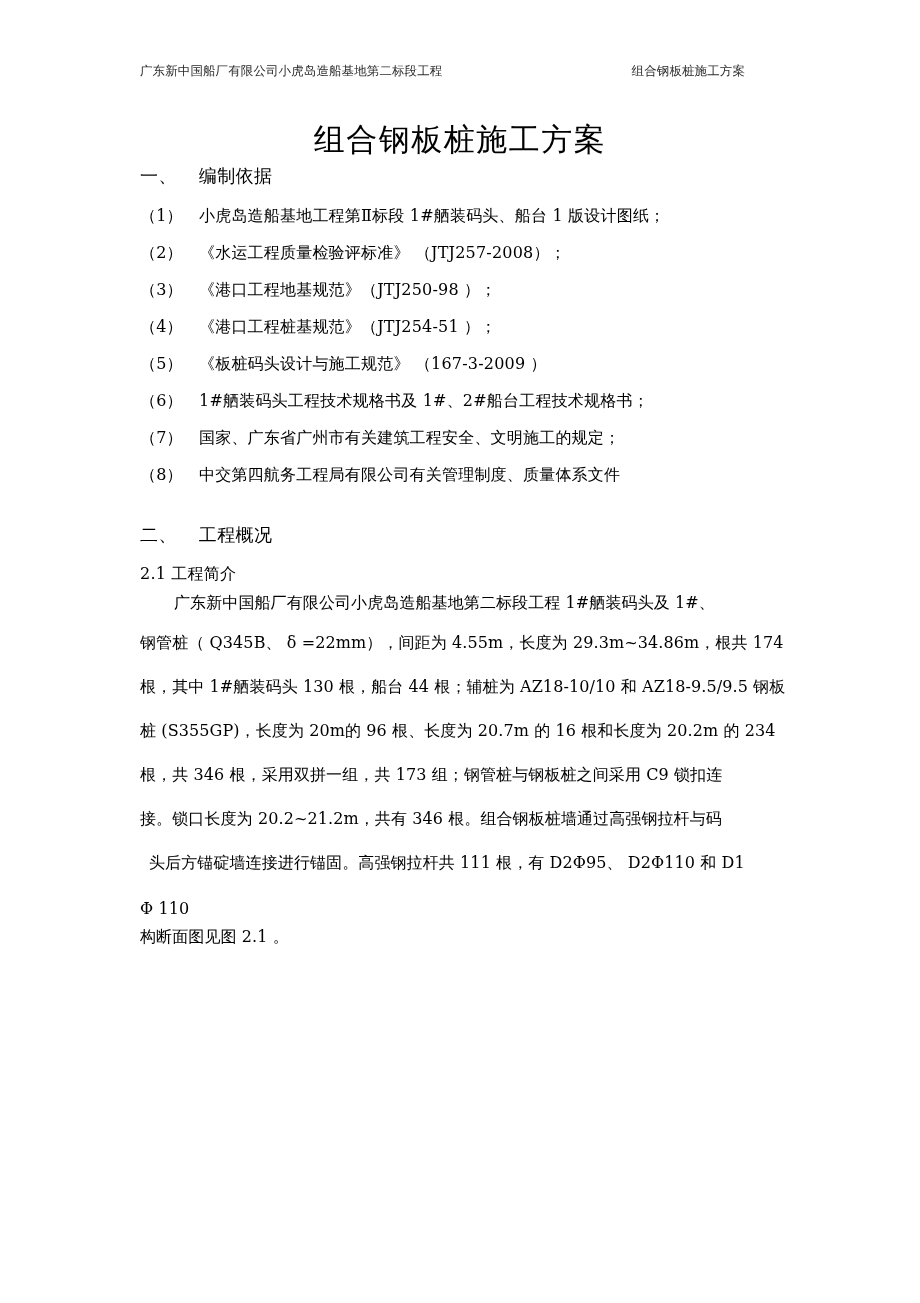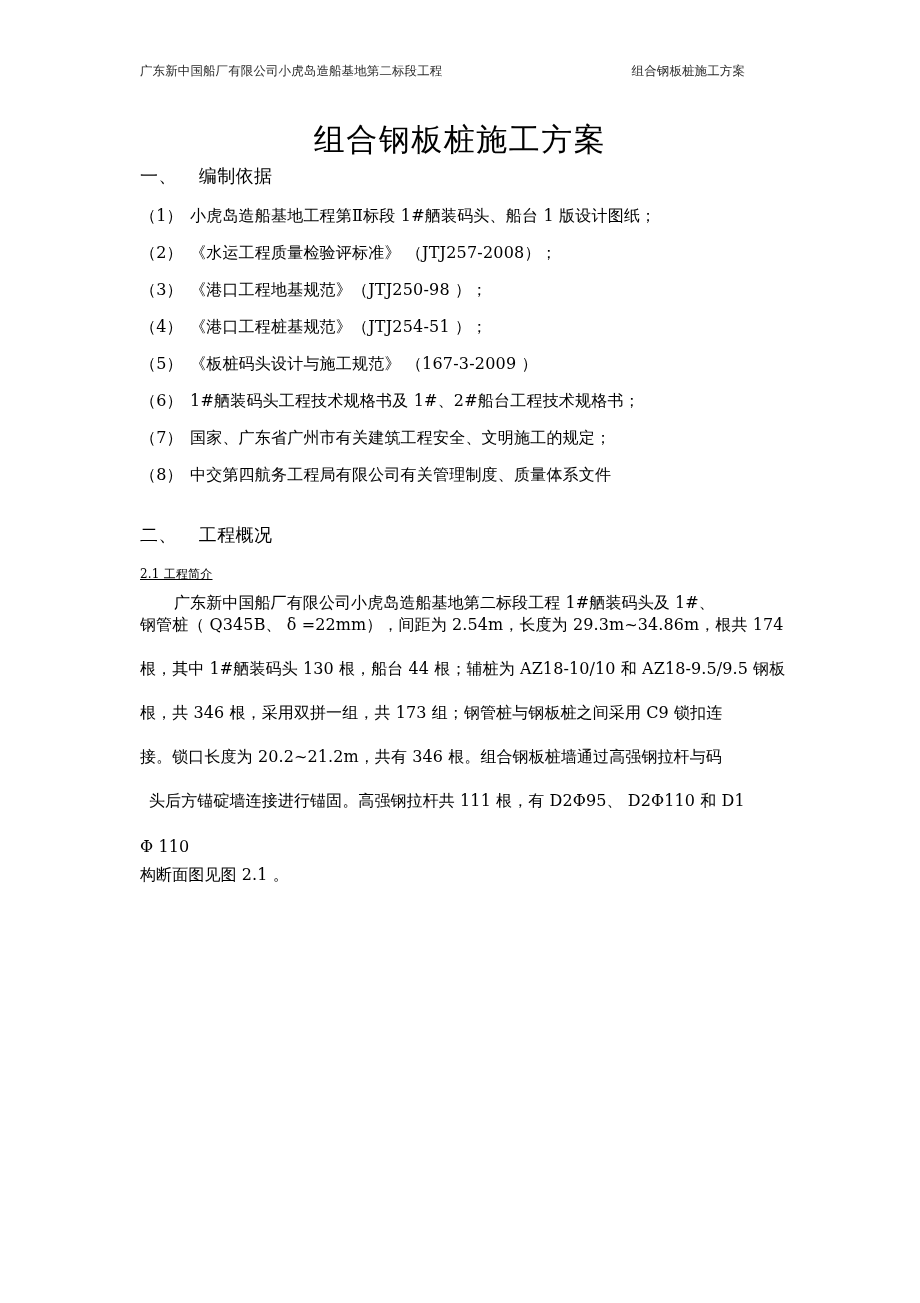--- a/index.html
+++ b/index.html
@@ -72,26 +72,25 @@
     letter-spacing: 0.4px;
     white-space: nowrap;
   }
   .sec-heading .sec-num { margin-right: 22px; }
 
   .sec-heading.sec-1 { margin: 0 0 14px 0; }
   .sec-heading.sec-2 { margin: 34px 0 10px 0; }
 
   
   .sub-heading {
-    font-size: 12px;
+    font-size: 16px;
     line-height: 28px;
     letter-spacing: 0.2px;
     margin: 6px 0 4px 0;
     white-space: nowrap;
-    text-decoration: underline;
   }
 
   
   .ref-list {
     margin: 0;
     padding: 0;
     list-style: none;
   }
   .ref-list li {
     font-size: 16px;
@@ -101,31 +100,31 @@
     white-space: nowrap;
     display: flex;
     align-items: baseline;
   }
   .ref-list li:last-child { margin-bottom: 0; }
   .ref-list .ref-num {
     display: inline-block;
     min-width: 50px;
     flex: 0 0 auto;
   }
-  .ref-list .ref-text { flex: 1 1 auto; }
+  .ref-list .ref-text { flex: 1 1 auto; margin-left: 9px; }
 
   
   .body-block { margin: 0; }
   .body-line {
     font-size: 16px;
     line-height: 22px;
     letter-spacing: 0.1px;
     white-space: nowrap;
   }
-  .body-line.lead     { text-indent: 34px; }
+  .body-line.lead     { text-indent: 34px; margin-bottom: 18px; }
   .body-line.gap-md   { margin-bottom: 22px; }
   .body-line.gap-lg   { margin-bottom: 24px; }
   .body-line.indent-1 { padding-left: 9px; }
   .body-line.tight    { margin-bottom: 6px; }
 </style>
 </head>
 <body>
 
 <div class="page">
 
@@ -178,22 +177,23 @@
     </ul>
 
     <div class="sec-heading sec-2">
       <span class="sec-num">二、</span><span>工程概况</span>
     </div>
 
     <div class="sub-heading">2.1 工程简介</div>
 
     <div class="body-block">
       <div class="body-line lead">广东新中国船厂有限公司小虎岛造船基地第二标段工程    1#舾装码头及 1#、</div>
-      <div class="body-line gap-md">钢管桩（ Q345B、 δ =22mm），间距为 2.54m，长度为 29.3m~34.86m，根共 174</div>
+      <div class="body-line gap-md">钢管桩（ Q345B、 δ =22mm），间距为 4.55m，长度为 29.3m~34.86m，根共 174</div>
       <div class="body-line gap-md">根，其中 1#舾装码头 130 根，船台 44 根；辅桩为 AZ18-10/10 和 AZ18-9.5/9.5 钢板</div>
+      <div class="body-line gap-md">桩 (S355GP)，长度为 20m的 96 根、长度为 20.7m 的 16 根和长度为 20.2m 的 234</div>
       <div class="body-line gap-md">根，共 346 根，采用双拼一组，共  173 组；钢管桩与钢板桩之间采用  C9 锁扣连</div>
       <div class="body-line gap-md">接。锁口长度为  20.2~21.2m，共有 346 根。组合钢板桩墙通过高强钢拉杆与码</div>
       <div class="body-line gap-lg indent-1">头后方锚碇墙连接进行锚固。高强钢拉杆共  111 根，有 D2Φ95、 D2Φ110 和 D1</div>
       <div class="body-line tight">Φ 110</div>
       <div class="body-line">构断面图见图 2.1 。</div>
     </div>
 
   </div>
 </div>
 

